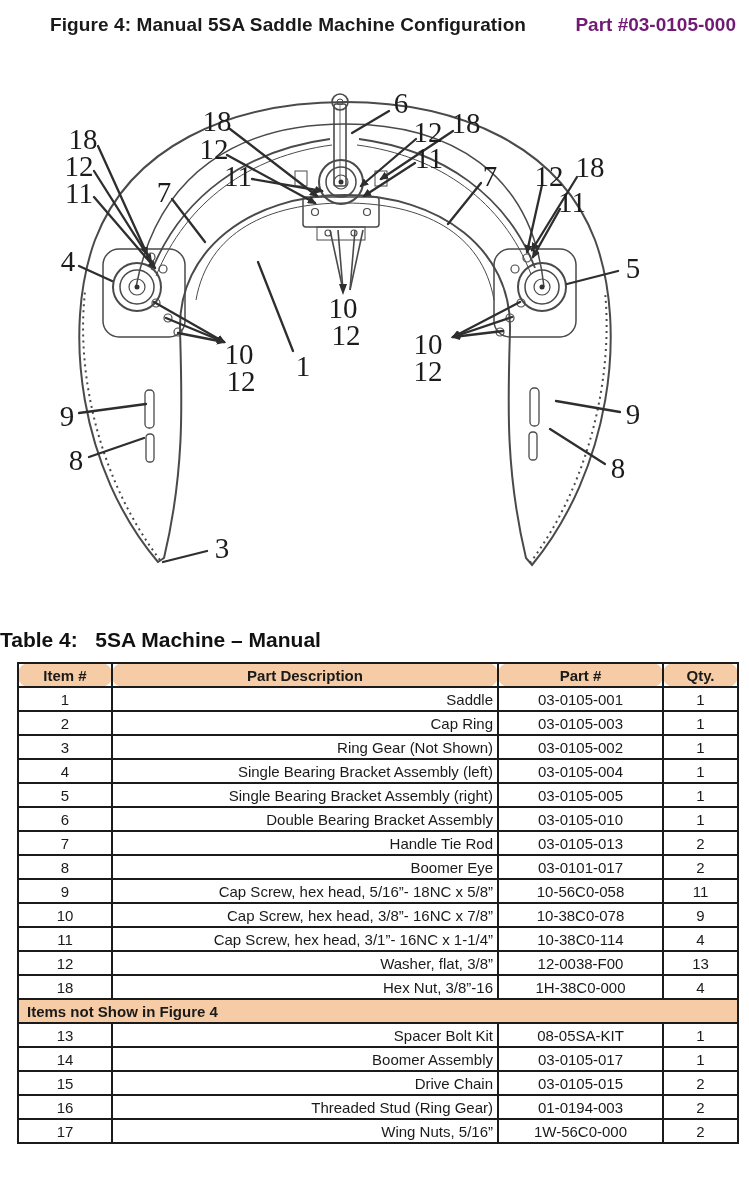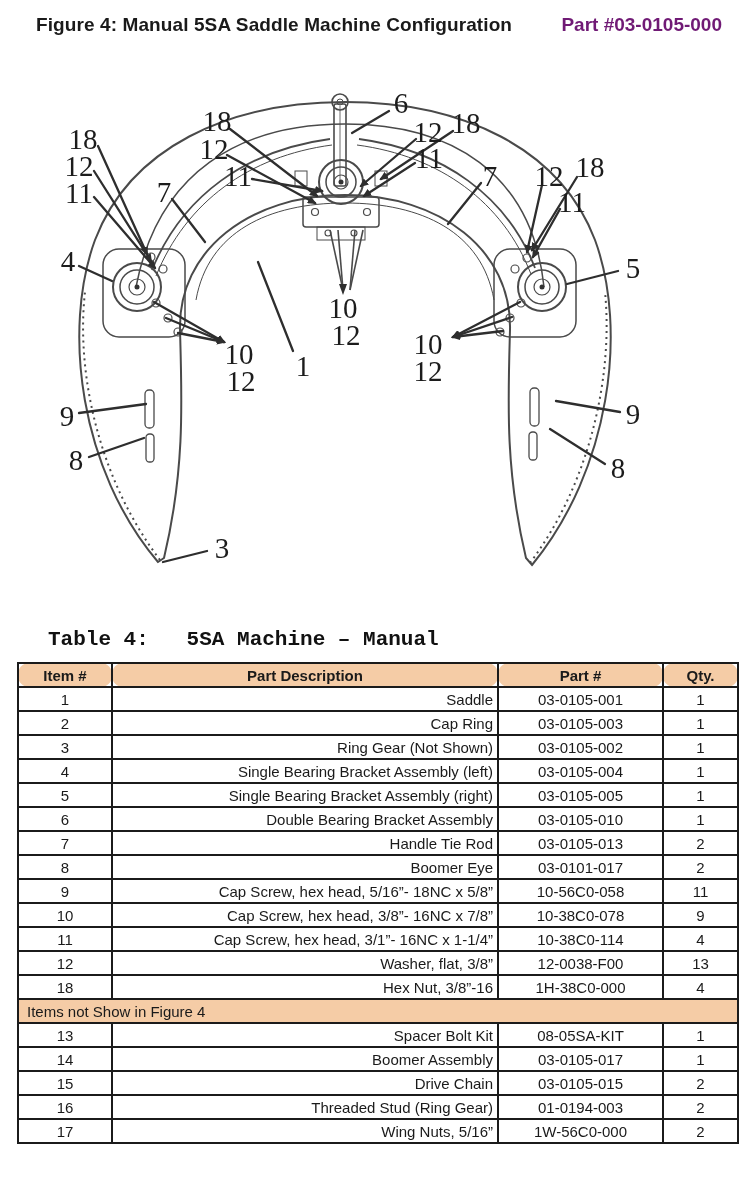--- a/index.html
+++ b/index.html
@@ -1,51 +1,51 @@
 <!DOCTYPE html>
 <html><head>
 <meta charset="utf-8">
 <style>
   html,body{margin:0;padding:0;background:#ffffff;}
   .page{
     position:relative;width:749px;height:1200px;background:#ffffff;overflow:hidden;
     font-family:"Liberation Sans",sans-serif;color:#1a1a1a;
   }
   .fig-header{
-    position:absolute;top:13px;left:36px;width:686px;
+    position:absolute;top:13px;left:50px;width:686px;
     display:flex;justify-content:space-between;align-items:baseline;
     font-size:19px;line-height:24px;
   }
   .fig-title{font-weight:bold;letter-spacing:.1px;}
   .fig-part{font-weight:bold;color:#701a75;}
   svg.figure{position:absolute;top:0;left:0;}
   .callout{
     font-family:"Liberation Serif",serif;font-size:29px;fill:#1c1c1c;
     text-anchor:middle;
   }
   .leader{stroke:#2e2e2e;stroke-width:2.3;stroke-linecap:round;fill:none;}
   .outline{stroke:#4a4a4a;fill:none;}
   .table-caption{
     position:absolute;top:628px;left:0px;
-    font-family:Liberation Mono, monospace;font-weight:bold;font-size:21px;
-    white-space:pre;color:#111;padding-left:48px;
+    font-family:Liberation Sans, sans-serif;font-weight:bold;font-size:21px;
+    white-space:pre;color:#111;
   }
   table.parts{
     position:absolute;top:662px;left:17px;width:720px;
     border-collapse:collapse;table-layout:fixed;
     font-size:15px;color:#1a1a1a;
   }
   table.parts td,table.parts th{
     border:2px solid #1b1b1b;height:22px;padding:0 4px;
     overflow:hidden;white-space:nowrap;
   }
   table.parts th{background:#F5CCA6;font-weight:bold;text-align:center;font-size:15px;border-radius:11px;}
   td.c-item,td.c-part,td.c-qty{text-align:center;}
   td.c-desc{text-align:right;padding-left:12px;}
-  tr.section-row td{background:#F5CCA6;text-align:left;padding-left:8px;font-weight:normal;margin-top:32px;}
+  tr.section-row td{background:#F5CCA6;text-align:left;padding-left:8px;font-weight:bold;margin-top:32px;}
 </style>
 </head>
 <body>
 
 <div class="page">
 
   <div class="fig-header">
     <span class="fig-title">Figure 4: Manual 5SA Saddle Machine Configuration</span>
     <span class="fig-part">Part #03-0105-000</span>
   </div>

